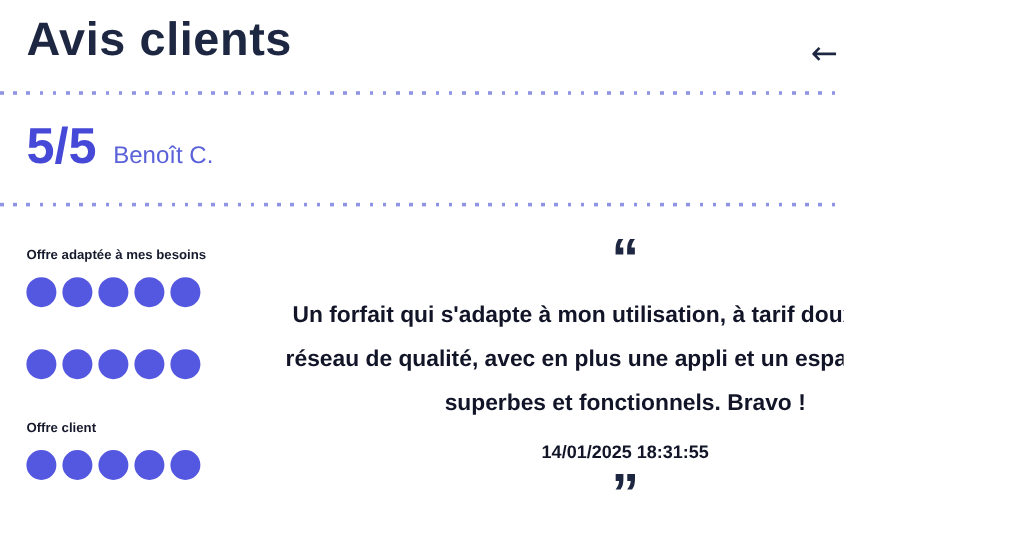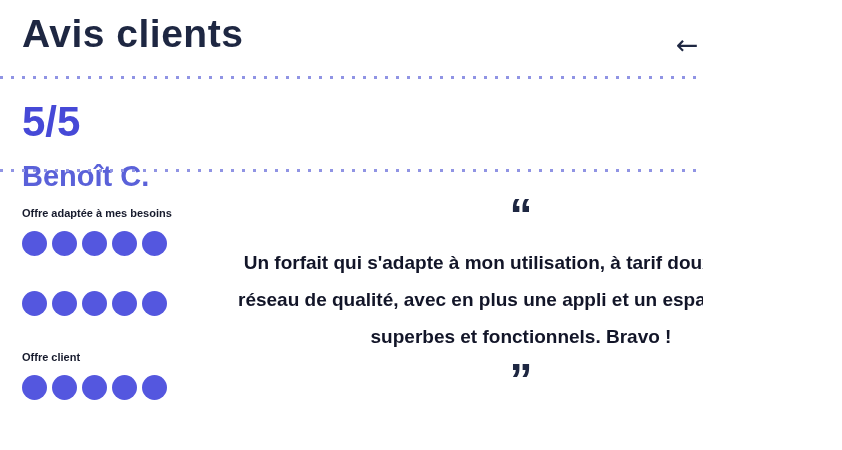--- a/index.html
+++ b/index.html
@@ -60,30 +60,29 @@
   .sep-1 { top: 76px; }
   .sep-2 { top: 169px; }
   .score-row {
     position: absolute;
     left: 22px;
     top: 98px;
     display: flex;
     align-items: baseline;
     gap: 14px;
     white-space: nowrap;
-    flex-direction: column;
   }
   .score {
     font-size: 42px;
     font-weight: 700;
     color: var(--accent);
   }
   .author {
-    font-size: 29px;
-    font-weight: 700;
+    font-size: 20px;
+    font-weight: 400;
     color: var(--author);
   }
   .ratings-col {
     position: absolute;
     left: 22px;
     top: 207px;
     width: 210px;
   }
   .rating-group { margin-bottom: 35px; }
   .rating-label {
@@ -183,16 +182,17 @@
           <span class="dot"></span>
           <span class="dot"></span>
           <span class="dot"></span>
         </div>
     </div>
   </div>
 
   <div class="review-col">
     <div class="quote-mark quote-open">“</div>
     <div class="review-text">Un forfait qui s'adapte à mon utilisation, à tarif doux et sur un réseau de qualité, avec en plus une appli et un espace en ligne superbes et fonctionnels. Bravo !</div>
+    <div class="review-timestamp">14/01/2025 18:31:55</div>
     <div class="quote-mark quote-close">”</div>
   </div>
 
 </div>
 
 </body></html>

